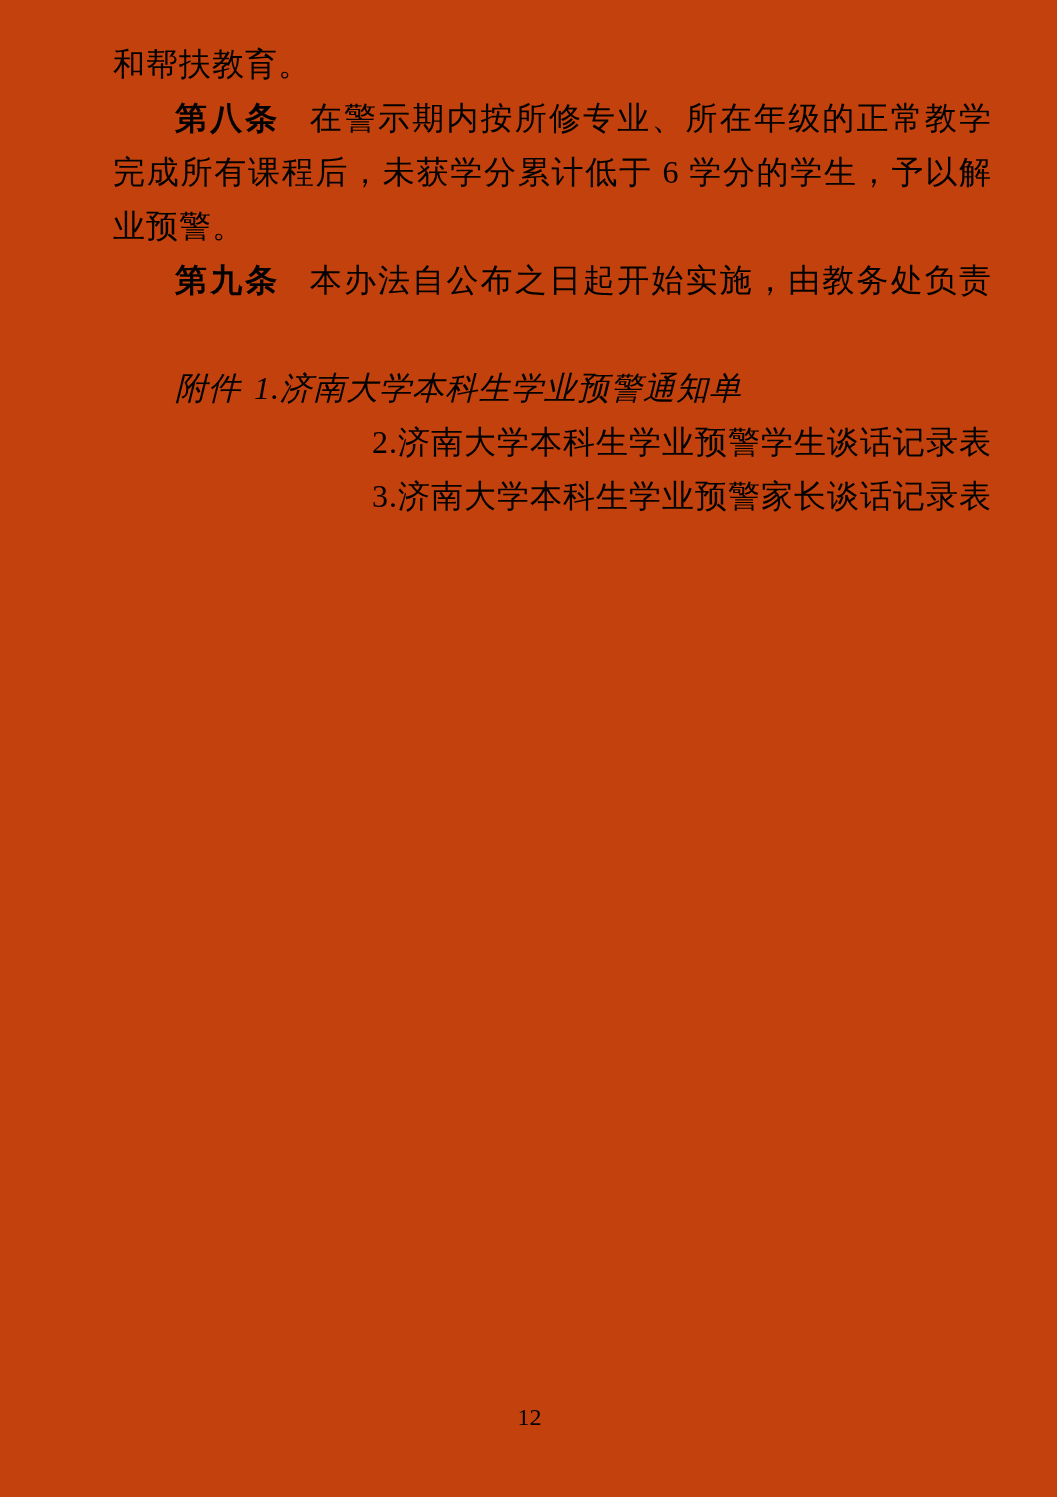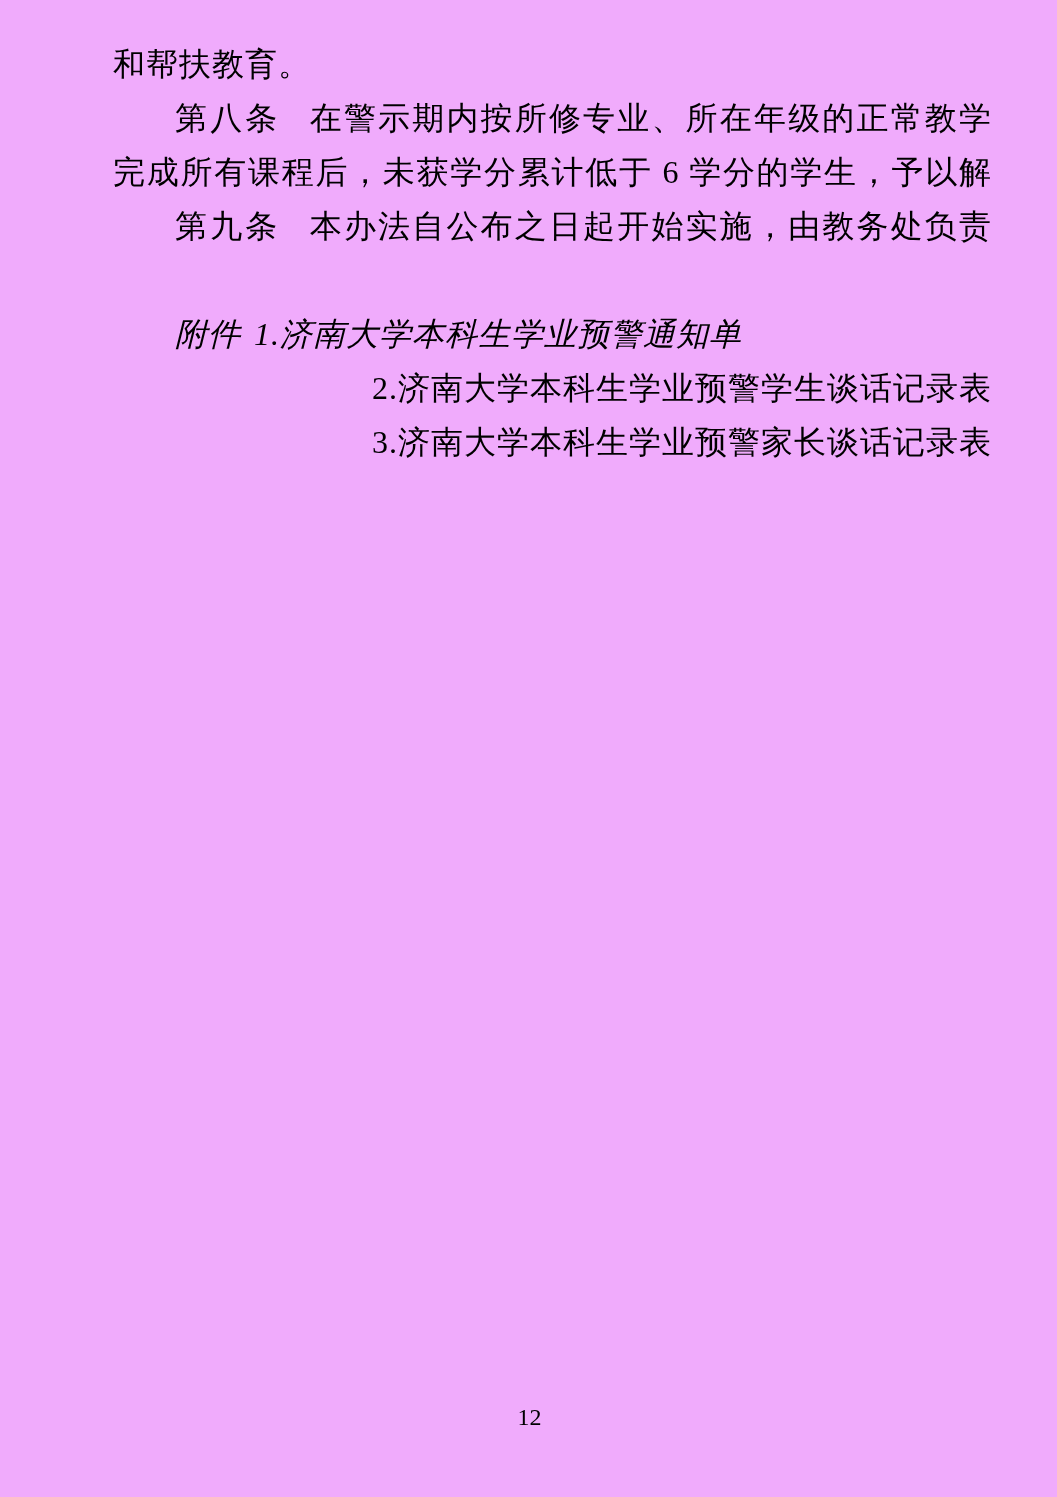--- a/index.html
+++ b/index.html
@@ -9,21 +9,21 @@
     height: 1497px;
     font-family: "Liberation Serif", "DejaVu Serif", serif;
     color: #000000;
     position: relative;
     overflow: hidden;
   }
   .page {
     position: relative;
     width: 1057px;
     height: 1497px;
-    background: #f0abfc;
+    background: #c2410c;
   }
   .content {
     position: absolute;
     top: 37px;
     left: 113px;
     right: 65px;
   }
   .line {
     font-size: 32px;
     line-height: 54px;
@@ -32,21 +32,21 @@
     letter-spacing: 1px;
   }
   .justify {
     white-space: normal;
     text-align: justify;
     text-align-last: justify;
     overflow: hidden;
   }
   .indent { padding-left: 62px; }
   .article-label {
-    font-weight: 400;
+    font-weight: 700;
     letter-spacing: 2px;
   }
   .gap {
     display: inline-block;
     width: 28px;
     height: 1px;
   }
   .gap-small {
     display: inline-block;
     width: 13px;
@@ -71,20 +71,21 @@
 
 <div class="page">
   <div class="content">
 
     <p class="line">和帮扶教育。</p>
 
     <p class="line indent justify"><span class="article-label">第八条</span><span class="gap"></span><span>在警示期内按所修专业、所在年级的正常教学进度</span></p>
 
     <p class="line justify">完成所有课程后，未获学分累计低于 6 学分的学生，予以解除学</p>
 
+    <p class="line">业预警。</p>
 
     <p class="line indent justify"><span class="article-label">第九条</span><span class="gap"></span><span>本办法自公布之日起开始实施，由教务处负责解释。</span></p>
 
     <p class="line blank"></p>
 
     <div>
       <p class="line attach-first"><span>附件</span><span class="gap-small"></span><span>1.济南大学本科生学业预警通知单</span></p>
 
       <p class="line attach-rest">2.济南大学本科生学业预警学生谈话记录表</p>
 

